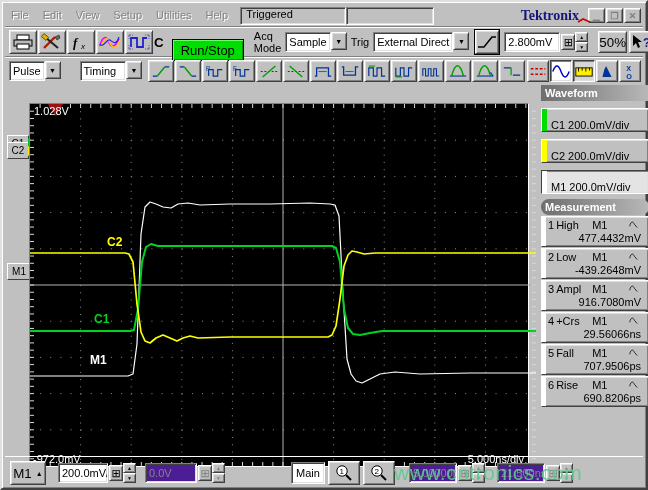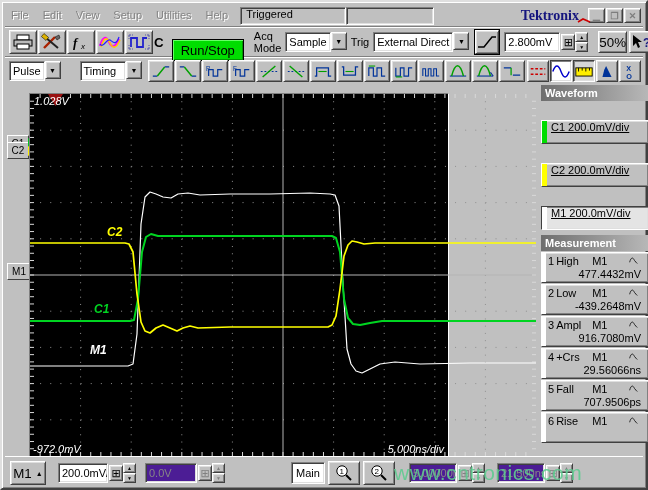--- a/index.html
+++ b/index.html
@@ -51,36 +51,36 @@
   .combo-arrow { width:16px; height:18px; display:flex; align-items:center; justify-content:center;
                  font-size:7px; }
   .spin { display:flex; flex-direction:column; width:13px; height:20px; }
   .keypad { width:14px; height:16px; display:flex; align-items:center; justify-content:center;
             font-size:11px; margin-left:1px; }
   .display-btn { width:22px; height:22px; display:flex; align-items:center; justify-content:center;
                  margin-left:1px; }
 
   
   .main { position:absolute; top:83px; left:3px; right:3px; height:371px; }
-  .graticule { position:absolute; left:24px; top:8px; width:420px; height:364px;
-               background:#000; border:1px solid; border-color:#808080 #fff #fff #808080;font-style:italic; }
+  .graticule { position:absolute; left:24px; top:18px; width:500px; height:364px;
+               background:#000; border:1px solid; border-color:#808080 #fff #fff #808080; }
   .grat-label { position:absolute; color:#fff; font-size:11px; }
   .trace-label { position:absolute; font-weight:bold; font-size:12px; }
   .chan-marker { position:absolute; width:22px; height:17px; display:flex; align-items:center;
                  justify-content:center; font-size:10px; background:#c0c0c0;
                  border:1px solid; border-color:#fff #404040 #404040 #fff; }
   .arrow-right { position:absolute; width:0; height:0; border-top:5px solid transparent;
                  border-bottom:5px solid transparent; }
 
   
   .rpanel { position:absolute; left:536px; top:0; width:108px; height:371px; }
   .rpanel-header { height:16px; display:flex; align-items:center; padding-left:4px;
                    color:#fff; font-weight:bold; font-size:11px;
                    background:linear-gradient(to right,#6e6e6e,#b8b8b8); }
-  .wf-row { position:relative; height:24px; display:flex; align-items:flex-start; margin-top:19px;text-decoration:underline; }
+  .wf-row { position:relative; height:24px; display:flex; align-items:flex-end; margin-top:7px; }
   .wf-stripe { width:5px; height:100%; margin-right:4px; }
   .meas-row { position:relative; height:31px; margin-top:1px; display:flex; }
   .meas-stripe { width:4px; height:100%; background:#fff; }
   .meas-body { flex:1; padding:1px 3px 0 2px; }
   .meas-line1 { display:flex; align-items:center; gap:0; height:14px; }
   .meas-name { margin-left:2px; width:34px; }
   .meas-src { margin-left:2px; }
   .meas-icon { margin-left:auto; margin-right:2px; }
   .meas-value { text-align:right; padding-right:4px; height:14px; }
 
@@ -577,21 +577,21 @@
           </div>
           <div class="wf-row raised">
             <span class="wf-stripe" style="background: rgb(255, 255, 0);"></span>
             <span>C2 200.0mV/div</span>
           </div>
           <div class="wf-row pressed" style="background: rgb(228, 228, 228);">
             <span class="wf-stripe" style="background: rgb(255, 255, 255);"></span>
             <span>M1 200.0mV/div</span>
           </div>
         </div>
-      <div class="rpanel-header" style="margin-top:5px;">
+      <div class="rpanel-header" style="margin-top:5px;border-radius:8px;">
         <span>Measurement</span>
       </div>
       <div id="meas-items">
           <div class="meas-row raised">
             <span class="meas-stripe"></span>
             <span class="meas-body">
               <span class="meas-line1">
                 <span>1</span>
                 <span class="meas-name">High</span>
                 <span class="meas-src">M1</span>
@@ -680,20 +680,21 @@
                 <span>6</span>
                 <span class="meas-name">Rise</span>
                 <span class="meas-src">M1</span>
                 <span class="meas-icon">
                   <svg width="14" height="12" viewBox="0 0 22 16">
                     <path d="M1,10 C3,2 6,2 8,6 C9,8 10,9 11,9" stroke="#000" stroke-width="1.2" fill="none"></path>
                     <path d="M10,9 l3,3" stroke="#000" stroke-width="1.2"></path>
                   </svg>
                 </span>
               </span>
+              <div class="meas-value">690.8206ps</div>
             </span>
           </div>
         </div>
     </div>
   </div>
 
   <div class="bottombar">
     <button class="raised" style="width:36px;height:24px;margin-left:5px;display:flex;align-items:center;justify-content:center;gap:4px;">
       <span>M1</span>
       <span style="font-size:7px;">▲</span>

